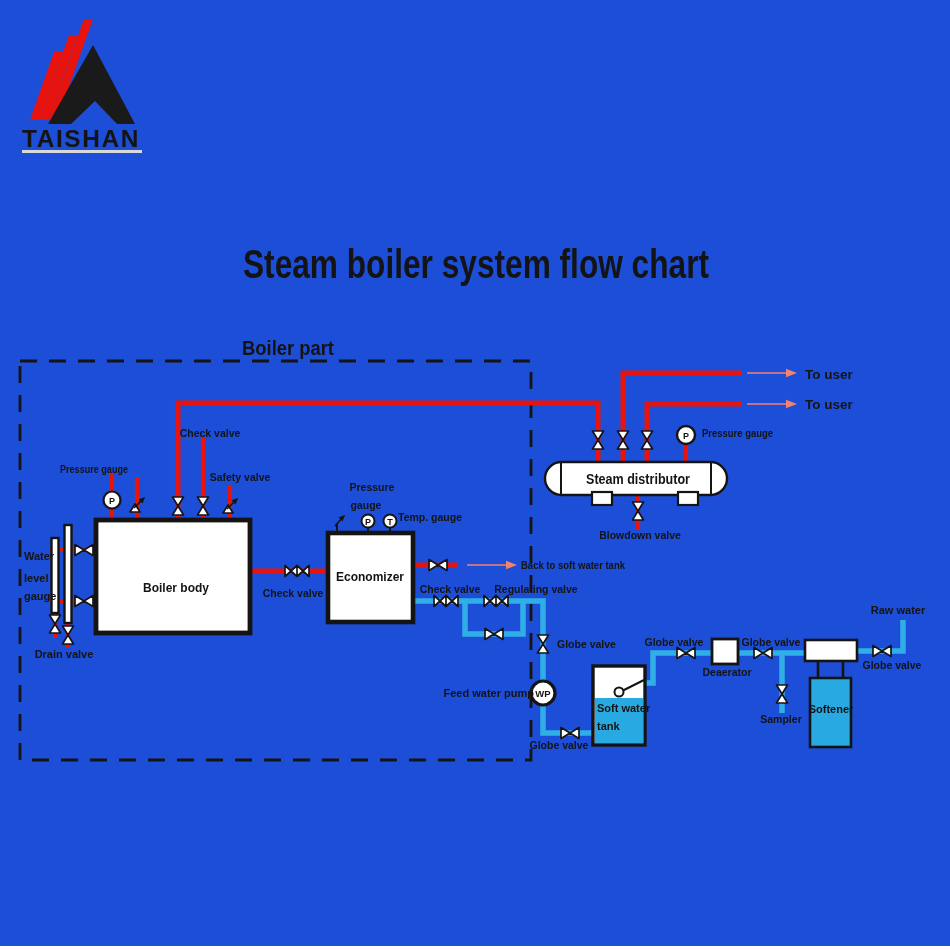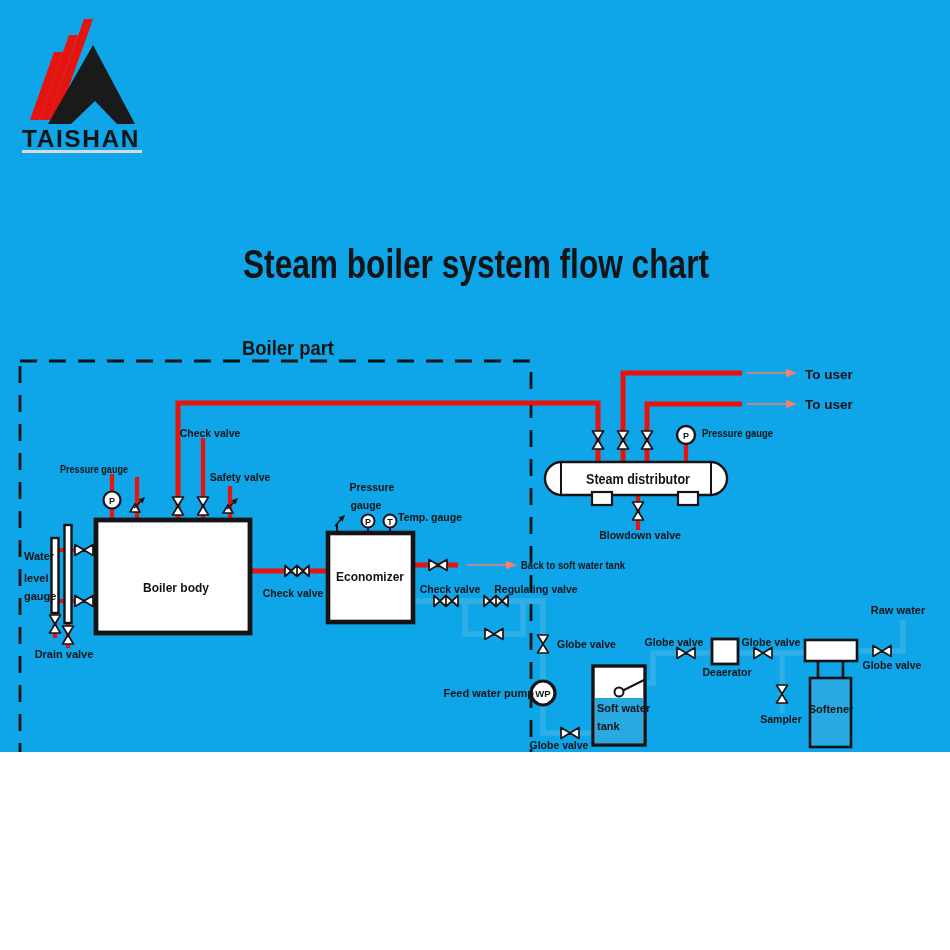--- a/index.html
+++ b/index.html
@@ -1,16 +1,16 @@
 <!DOCTYPE html>
 <html style="--steam: #e8130c; --water: #30afe6; --waterfill: #29a9e2; --lightarrow: #f4816b; --ink: #141414;"><head>
 <meta charset="utf-8">
 <style>
   html,body{margin:0;padding:0;background:#ffffff;}
-  #canvas{position:relative;width:950px;height:752px;background:#0ea5e9;overflow:hidden;}
+  #canvas{position:relative;width:950px;height:946px;background:#1d4ed8;overflow:hidden;}
   svg{position:absolute;left:0;top:0;}
   text{font-family:"Liberation Sans",sans-serif;fill:var(--ink);}
   .title{font-size:40px;font-weight:bold;}
   .section-title{font-size:20px;font-weight:bold;}
   .lbl{font-size:11px;font-weight:bold;}
   .lbl-sm{font-size:10.5px;font-weight:bold;}
   .lbl-md{font-size:12px;font-weight:bold;}
   .lbl-dist{font-size:14.5px;font-weight:bold;}
   .lbl-user{font-size:13.5px;font-weight:bold;}
   .gauge-letter{font-size:9px;font-weight:bold;}

